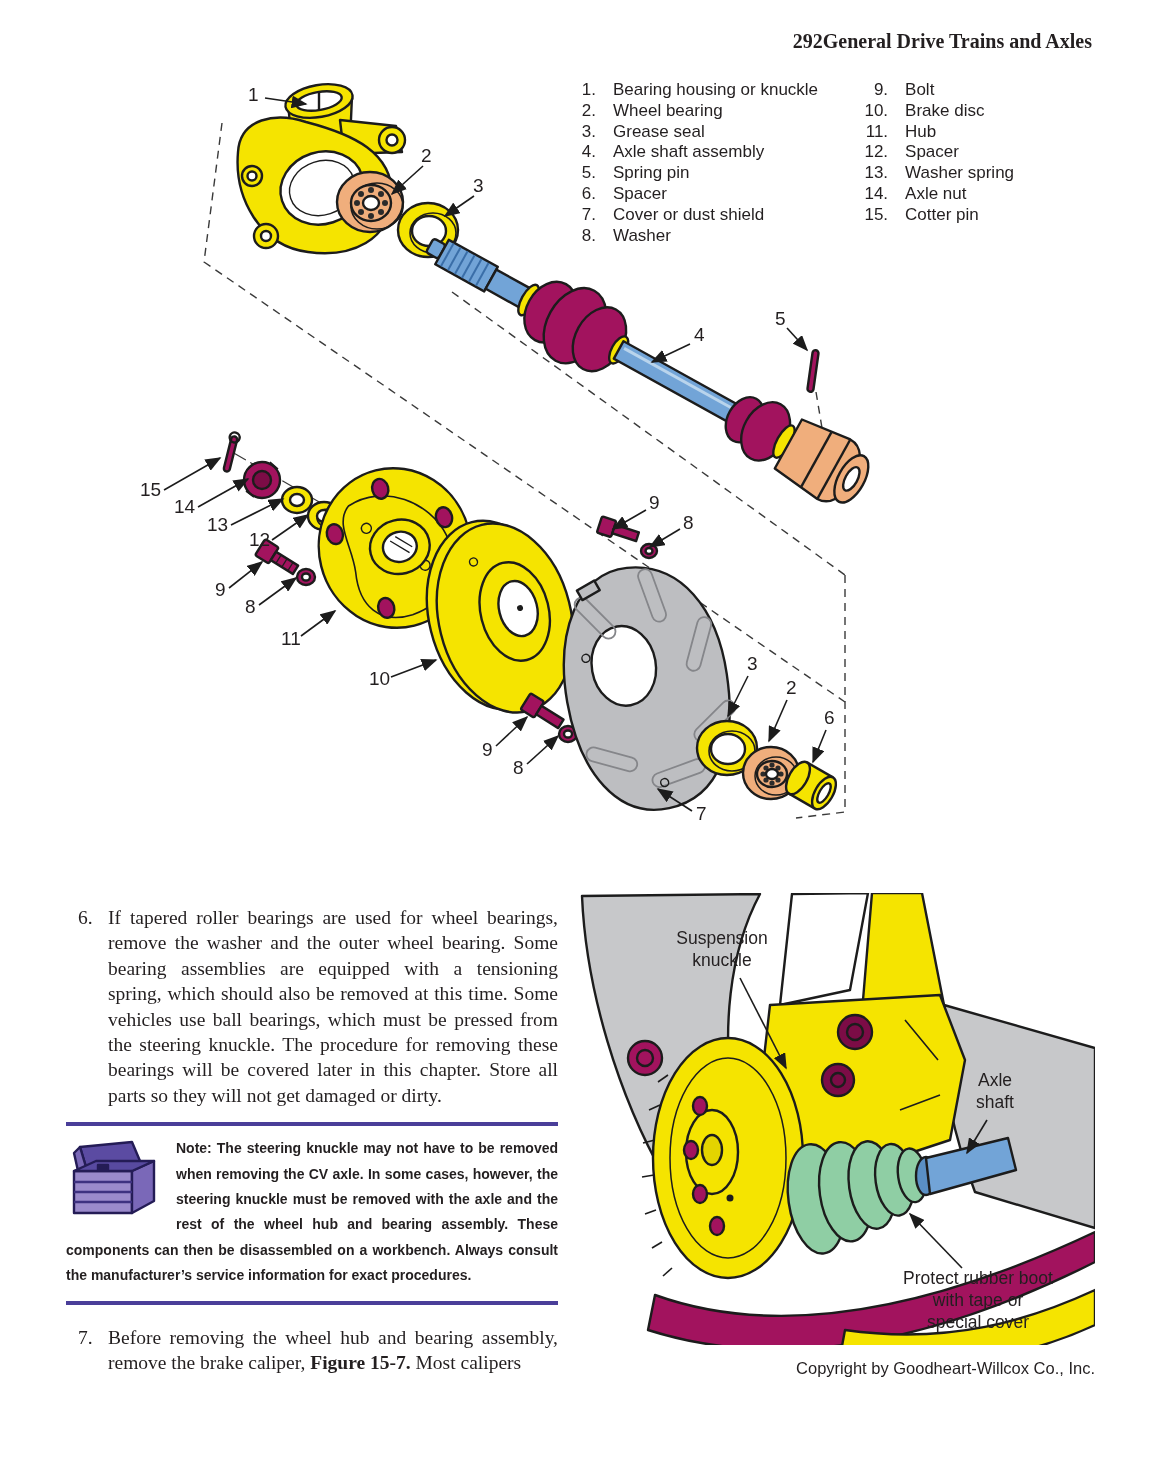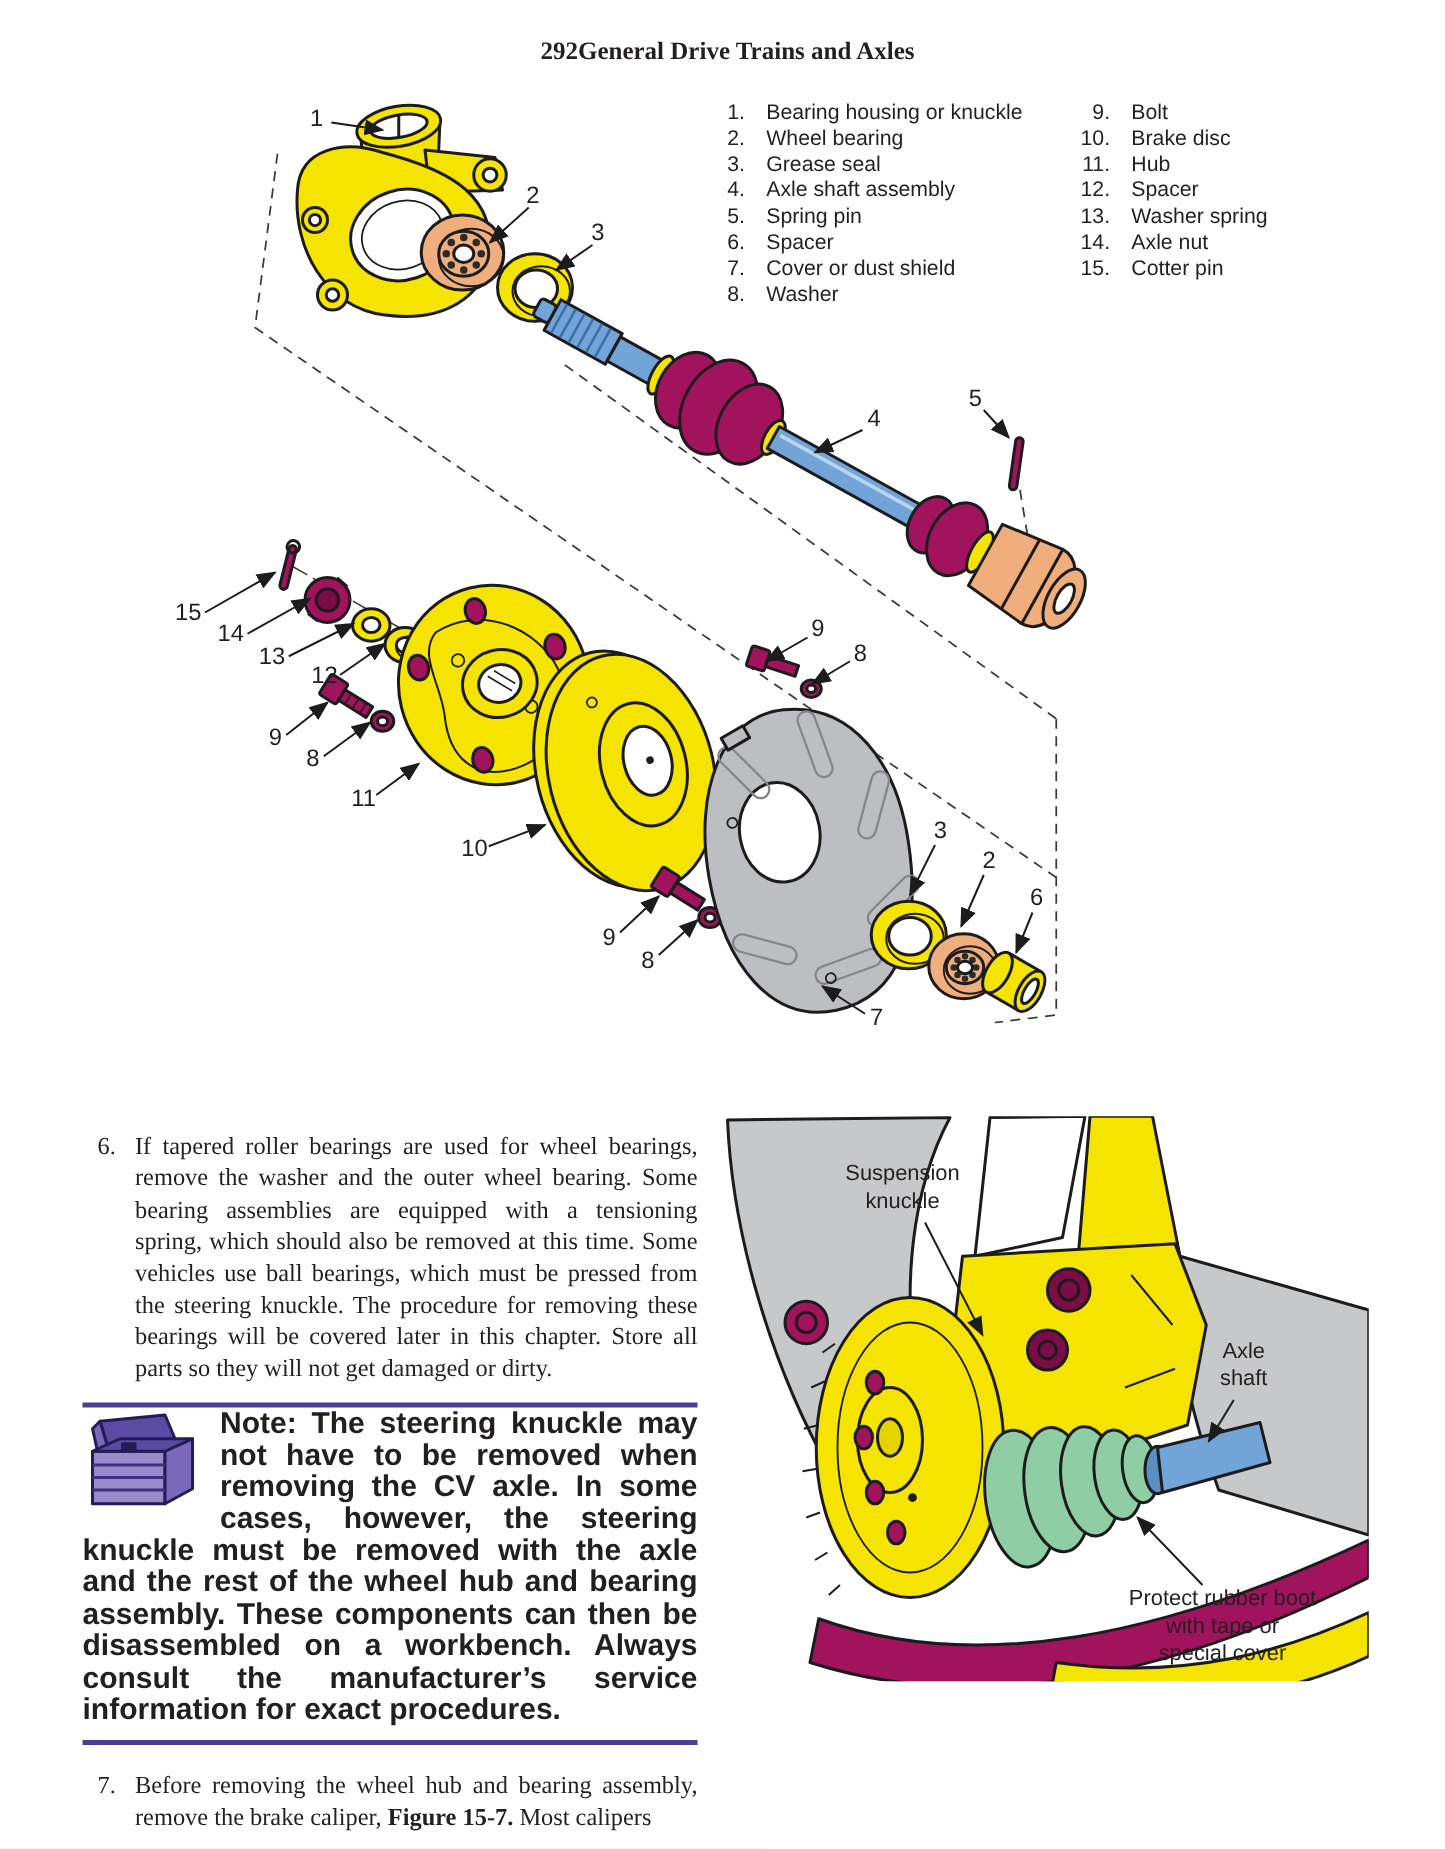--- a/index.html
+++ b/index.html
@@ -1,34 +1,34 @@
 <!DOCTYPE html>
 <html><head>
 <meta charset="utf-8">
 <style>
   html,body{margin:0;padding:0;background:#e8e8e8}
   .page{position:relative;width:1156px;height:1479px;background:#ffffff;margin:0 auto;
         font-family:"Liberation Serif",serif;color:#231f20;overflow:hidden}
-  .hdr{position:absolute;top:30px;left:72px;right:64px;display:flex;justify-content:center;
+  .hdr{position:absolute;top:30px;left:72px;right:64px;display:flex;justify-content:flex-end;
        font-weight:bold;font-size:20px;font-family:"Liberation Serif",serif}
   .fig3svg{position:absolute;left:0;top:62px}
   .partslist{position:absolute;left:562px;top:80px;display:flex;gap:36px;
              font-family:"Liberation Sans",sans-serif;font-size:17px;line-height:20.8px}
   .pl-row{display:flex}
   .pl-num{width:34px;text-align:right;flex:none}
   .pl-label{margin-left:17px;white-space:nowrap}
   .cap3{position:absolute;left:66px;top:845px;width:1026px;font-family:"Liberation Sans",sans-serif;
         font-size:17.5px;line-height:21.5px;font-style:italic}
   .cap-label{font-weight:bold;font-style:normal}
   .leftcol{position:absolute;left:66px;top:905px;width:492px}
   .li{position:relative;padding-left:42px;font-size:19.5px;line-height:25.4px;text-align:justify}
   .li .num{position:absolute;left:12px;top:0}
   .notebox{margin-top:14px;border-top:4px solid #4A3E99;border-bottom:4px solid #4A3E99;
-           padding:0 0 12px;font-family:"Liberation Sans",sans-serif;font-weight:bold;
-           font-size:24px;line-height:25.4px;text-align:justify}
+           padding:10px 0 12px;font-family:"Liberation Sans",sans-serif;font-weight:bold;
+           font-size:14px;line-height:25.4px;text-align:justify}
   .toolbox{float:left;width:96px;height:82px;margin:3px 14px 2px 0}
   .li7{margin-top:20px}
   .rightcol{position:absolute;left:578px;top:893px;width:517px}
   .cap4{margin-top:6px;font-family:"Liberation Sans",sans-serif;font-size:17.5px;line-height:22.5px;
         font-style:italic;text-align:justify}
   .copyright{margin-top:10px;text-align:right;font-family:"Liberation Sans",sans-serif;
              font-size:16.5px;font-style:normal}
   .co{font-family:"Liberation Sans",sans-serif;font-size:19px;fill:#231f20}
   .lb{font-family:"Liberation Sans",sans-serif;font-size:17.5px;fill:#231f20;text-anchor:middle}
   svg .ol{stroke:#1c1c1c;stroke-width:2.4;stroke-linejoin:round}
@@ -489,15 +489,16 @@
         <text class="lb" x="722" y="966">knuckle</text>
         <text class="lb" x="995" y="1086">Axle</text>
         <text class="lb" x="995" y="1108">shaft</text>
         <text class="lb" x="978" y="1284">Protect rubber boot</text>
         <text class="lb" x="978" y="1306">with tape or</text>
         <text class="lb" x="978" y="1328">special cover</text>
       </g>
     </svg>
 
 
+    <div class="copyright">Copyright by Goodheart-Willcox Co., Inc.</div>
   </div>
 
 </div>
 
 </body></html>

